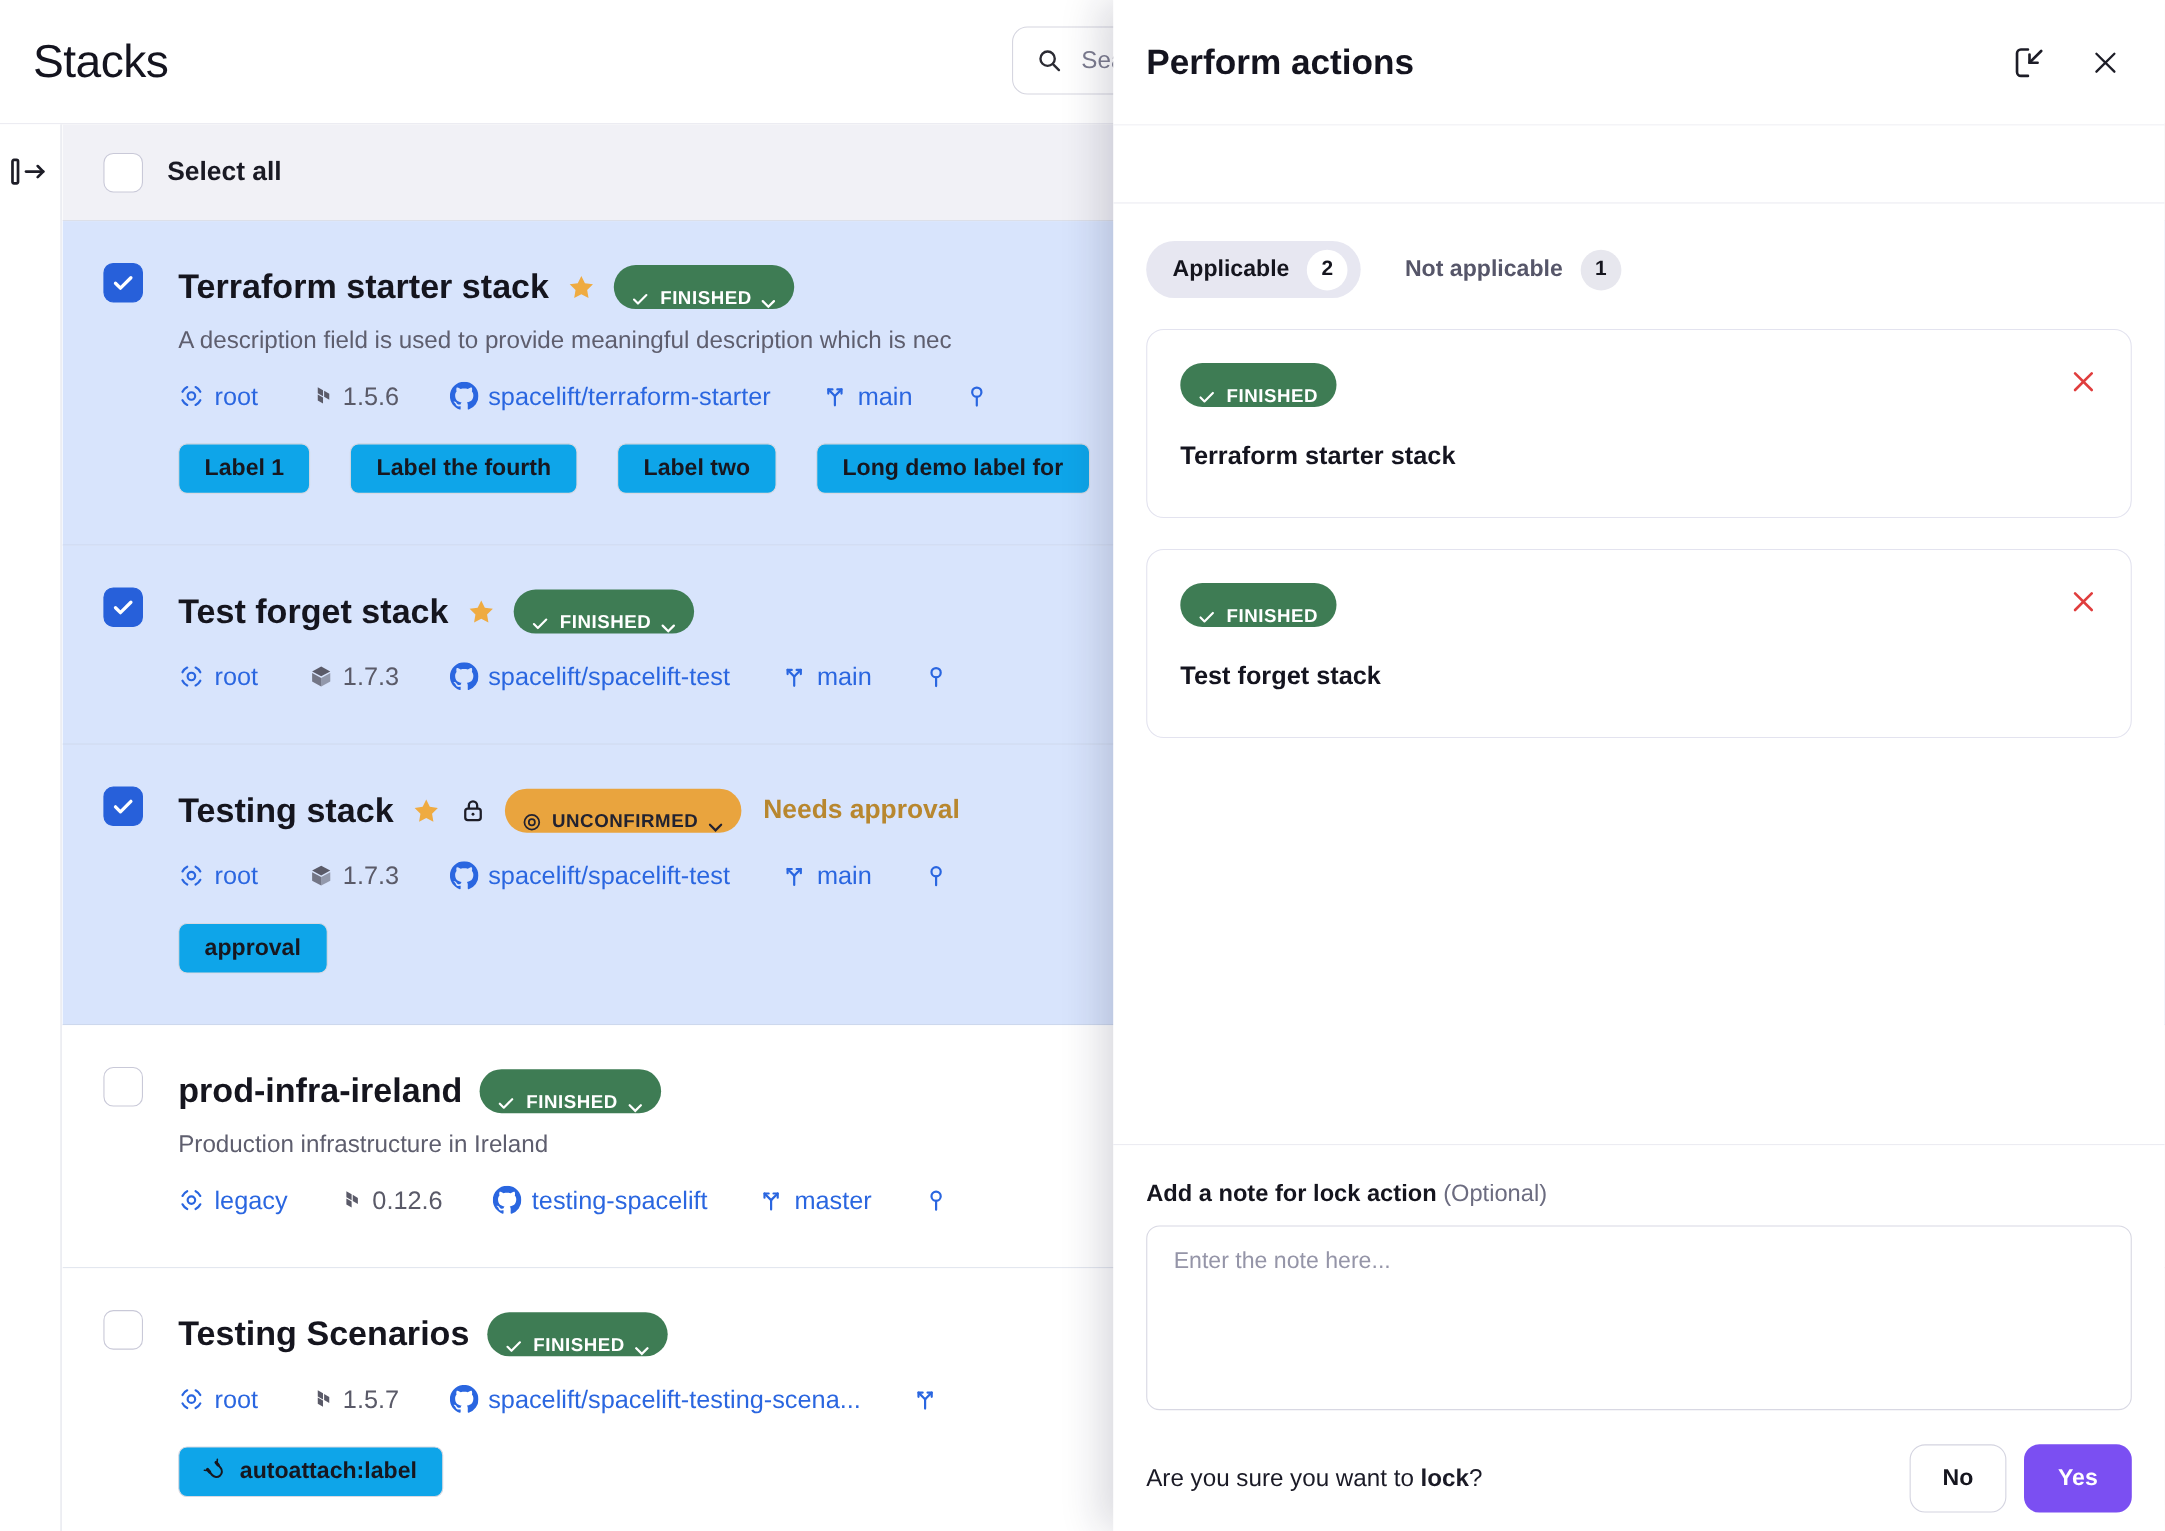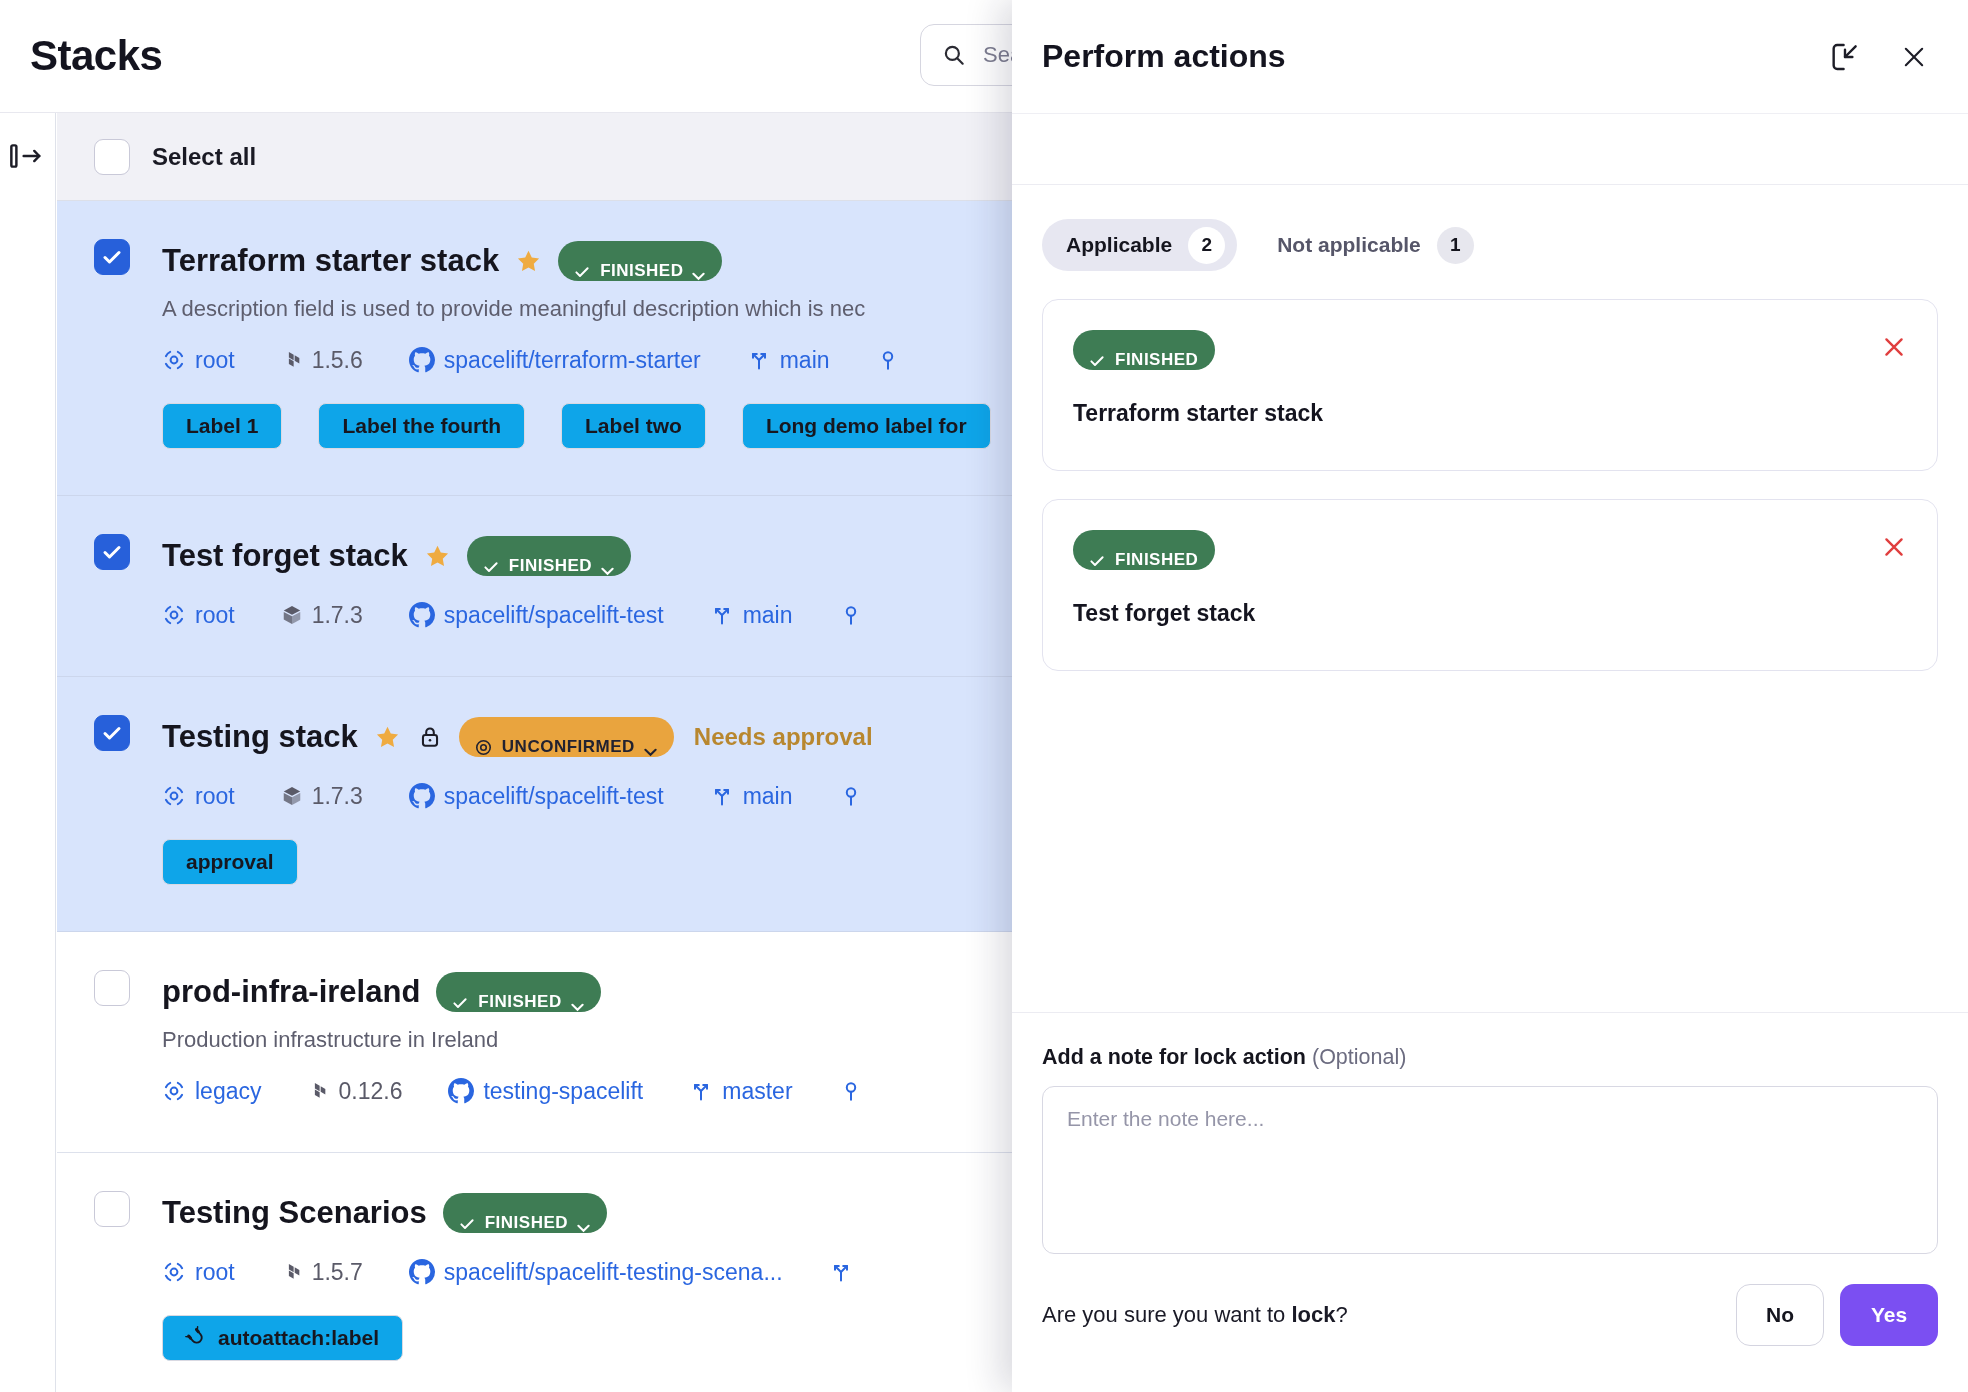--- a/index.html
+++ b/index.html
@@ -8,21 +8,21 @@
   }
   *{box-sizing:border-box}
   html,body{margin:0;padding:0}
   body{width:1968px;height:1392px;overflow:hidden;position:relative;background:#fff;
        font-family:"Liberation Sans",sans-serif;color:#15151e}
   button{font-family:inherit}
 
   
   .topbar{position:absolute;left:0;top:0;width:100%;height:113px;border-bottom:1px solid #e8e8ef;
           display:flex;align-items:center;padding:0 30px;background:#fff}
-  .topbar h1{font-size:42px;font-weight:700;color:#14141f;margin:0;letter-spacing:-.5px}
+  .topbar h1{font-size:42px;font-weight:400;color:#14141f;margin:0;letter-spacing:-.5px}
   .search{position:absolute;left:920px;top:24px;width:430px;height:62px;border:1px solid #d6d6e0;
           border-radius:14px;display:flex;align-items:center;padding:0 20px;gap:14px;background:#fff}
   .search .mi{color:#2b2b33}
   .search input{border:0;outline:0;font-size:22px;color:#3a3a46;flex:1;font-family:inherit;background:transparent}
   .search input::placeholder{color:#7d7d90}
 
   
   .rail{position:absolute;left:0;top:113px;bottom:0;width:56px;border-right:1px solid #dfe2ea;background:#fff}
   .rail-btn{margin:28px 0 0 8px;background:none;border:0;padding:0;color:#1d1d27;cursor:pointer;display:flex}
 
@@ -82,21 +82,21 @@
   .tab:not(.active) .tab-label{font-weight:600;color:#565669}
   .tab-count{width:37px;height:37px;border-radius:50%;background:#e7e7ee;display:flex;align-items:center;
              justify-content:center;font-size:19px;font-weight:700;color:#15151e}
   .tab.active .tab-count{background:#fff}
   .pcard{margin-top:28px;border:1px solid #e3e3ef;border-radius:16px;padding:30px;position:relative;
          height:172px}
   .pcard .badge{cursor:default}
   .pcard-name{margin-top:26px;font-size:23px;font-weight:800;color:#14141f}
   .pcard-x{position:absolute;top:34px;right:30px;background:none;border:0;padding:0;color:var(--danger);
            cursor:pointer;display:flex}
-  .panel-footer{flex:none;padding:0 30px 46px}
+  .panel-footer{flex:none;padding:0 30px 17px}
   .panel-footer .pdivider{margin:0 -30px 32px}
   .note-label{font-size:21.5px;color:#15151e}
   .note-label b{font-weight:800}
   .note-label .opt{color:#6c6c80}
   .panel-footer textarea{width:100%;height:168px;margin-top:16px;border:1px solid #d8d8e3;border-radius:12px;
             padding:20px 24px;font-size:21px;font-family:inherit;color:#33333f;resize:none;outline:none}
   .panel-footer textarea::placeholder{color:#9595a8}
   .confirm-row{display:flex;align-items:center;margin-top:26px;gap:16px}
   .question{flex:1;margin:0;font-size:22px;color:#1a1a26}
   .question b{font-weight:800}

